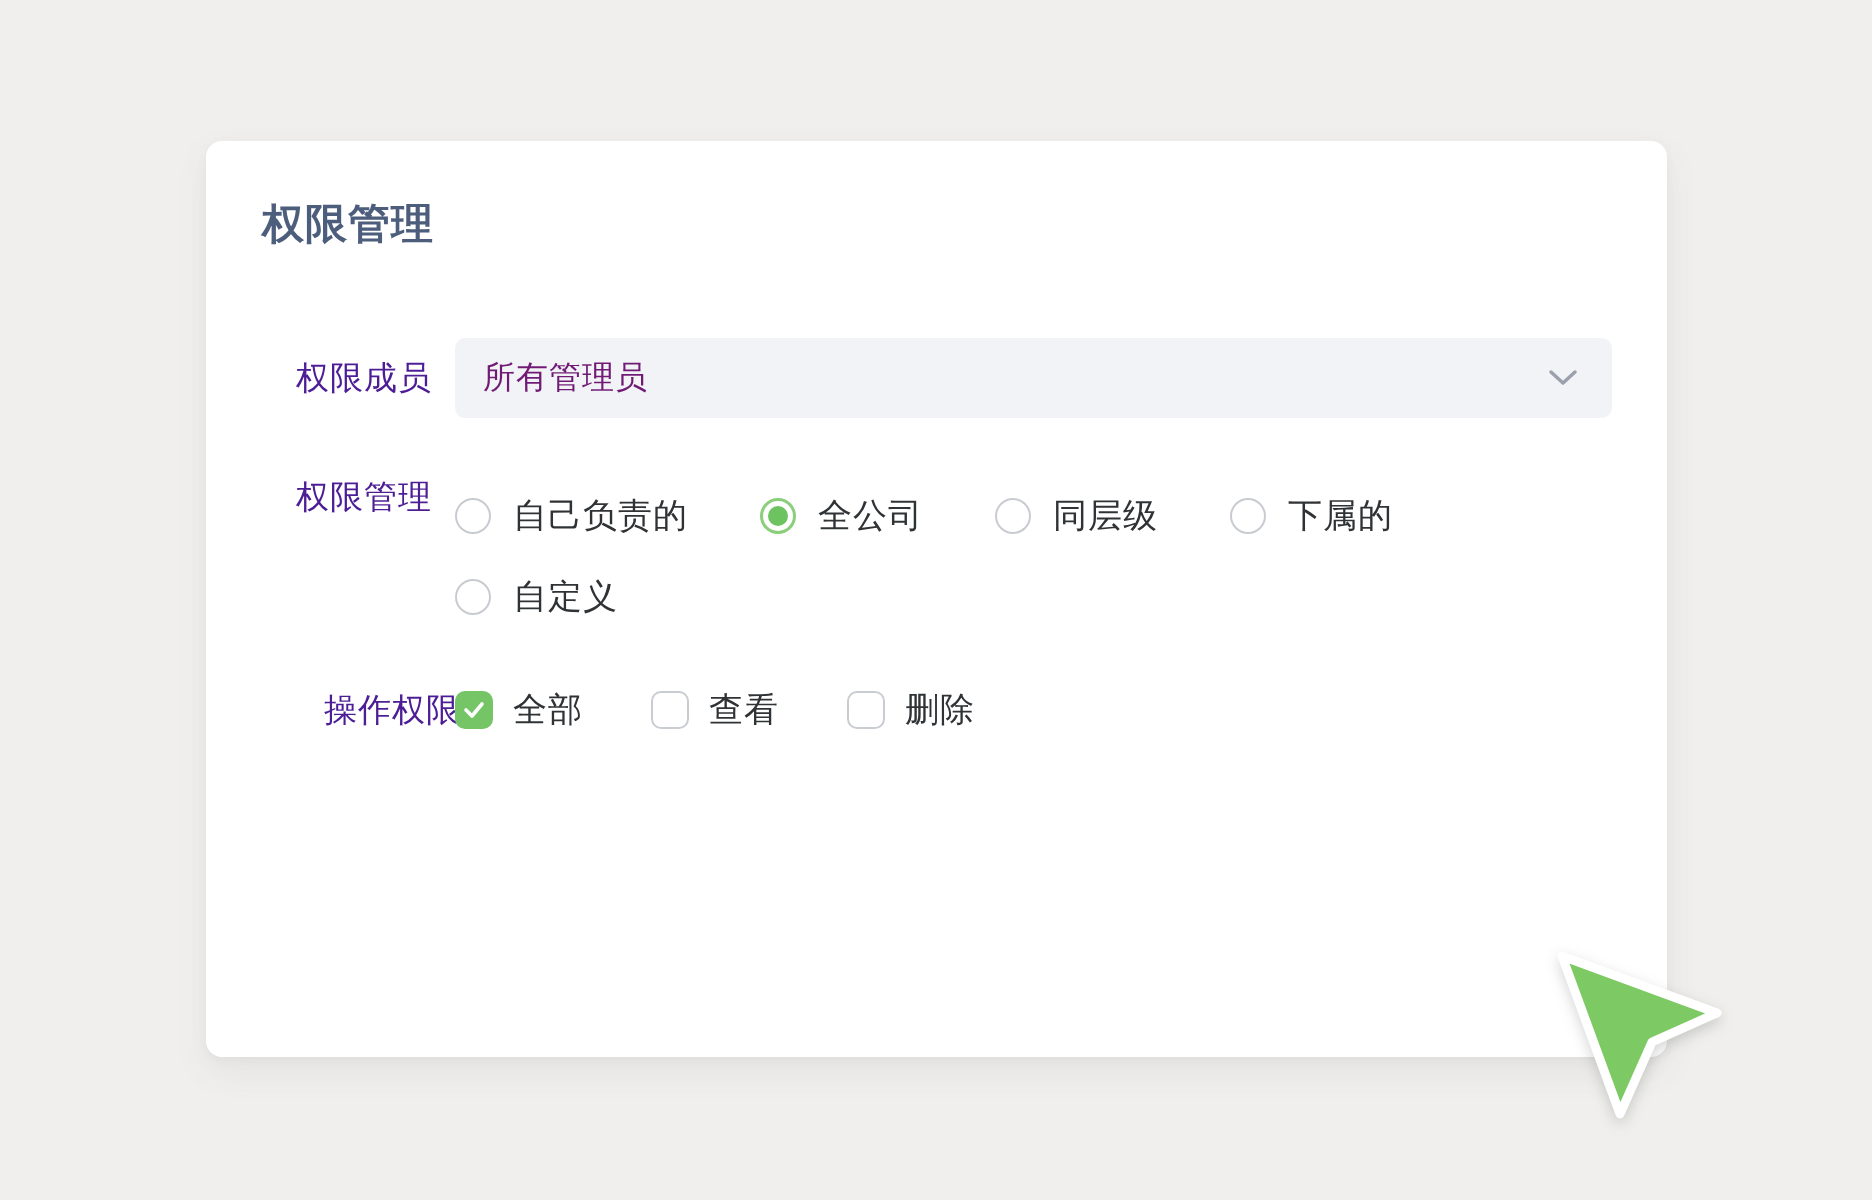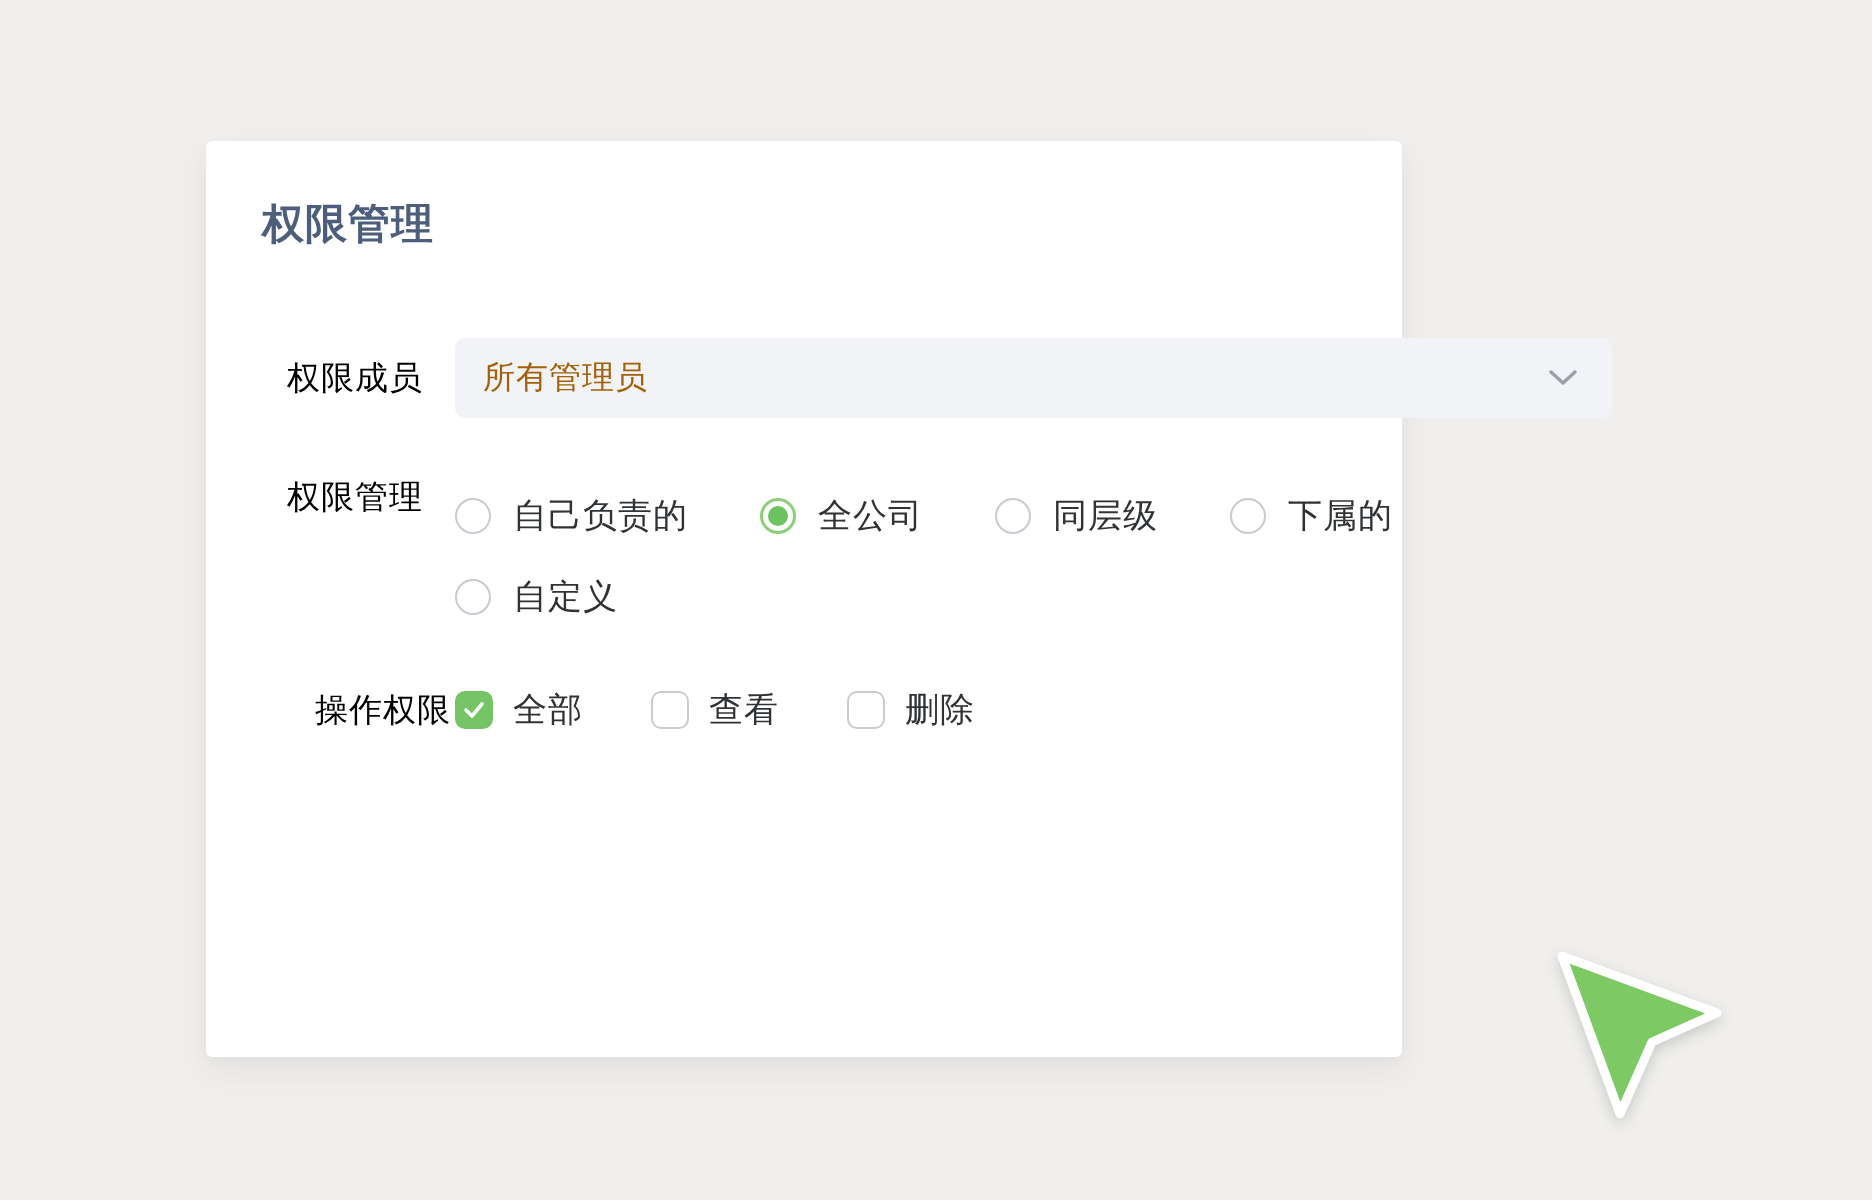--- a/index.html
+++ b/index.html
@@ -3,45 +3,45 @@
 <meta charset="utf-8">
 <style>
   html,body{margin:0;padding:0;}
   body{
     width:1872px;height:1200px;
     background:#f0efed;
     font-family:"Liberation Sans","DejaVu Sans",sans-serif;
     position:relative;overflow:hidden;
   }
   .card{
-    position:absolute;left:206px;top:141px;width:1196px;height:916px;
-    background:#ffffff;border-radius:6px;
+    position:absolute;left:206px;top:141px;width:1461px;height:916px;
+    background:#ffffff;border-radius:16px;
     box-shadow:0 14px 34px rgba(90,95,100,0.08),0 3px 10px rgba(90,95,100,0.05);
   }
   .page-title{
     position:absolute;left:56px;top:60px;
     font-size:42px;line-height:46px;font-weight:600;
     color:#4d5e7c;letter-spacing:1px;
   }
   .row-label{
-    position:absolute;left:81px;
-    font-size:33px;line-height:36px;color:#000000;letter-spacing:1px;
+    position:absolute;left:90px;
+    font-size:33px;line-height:36px;color:#4c1d95;letter-spacing:1px;
     white-space:nowrap;
   }
   .label-member{top:219px;}
   .label-scope{top:338px;}
   .label-actions{top:551px;margin-left:28px;}
 
   .select{
     position:absolute;left:249px;top:197px;width:1157px;height:80px;
     background:#f2f3f6;border-radius:10px;
     display:flex;align-items:center;
     padding:0 34px 0 28px;box-sizing:border-box;cursor:pointer;
   }
-  .select-value{font-size:32px;color:#a16207;letter-spacing:1px;}
+  .select-value{font-size:32px;color:#701a75;letter-spacing:1px;}
   .chevron{margin-left:auto;display:flex;align-items:center;}
 
   .opt-row{
     position:absolute;left:249px;display:flex;align-items:center;
     gap:72px;height:38px;
   }
   .scope-row1{top:356px;}
   .scope-row2{top:437px;justify-content:center;}
   .actions-row{top:550px;gap:68px;}
 

